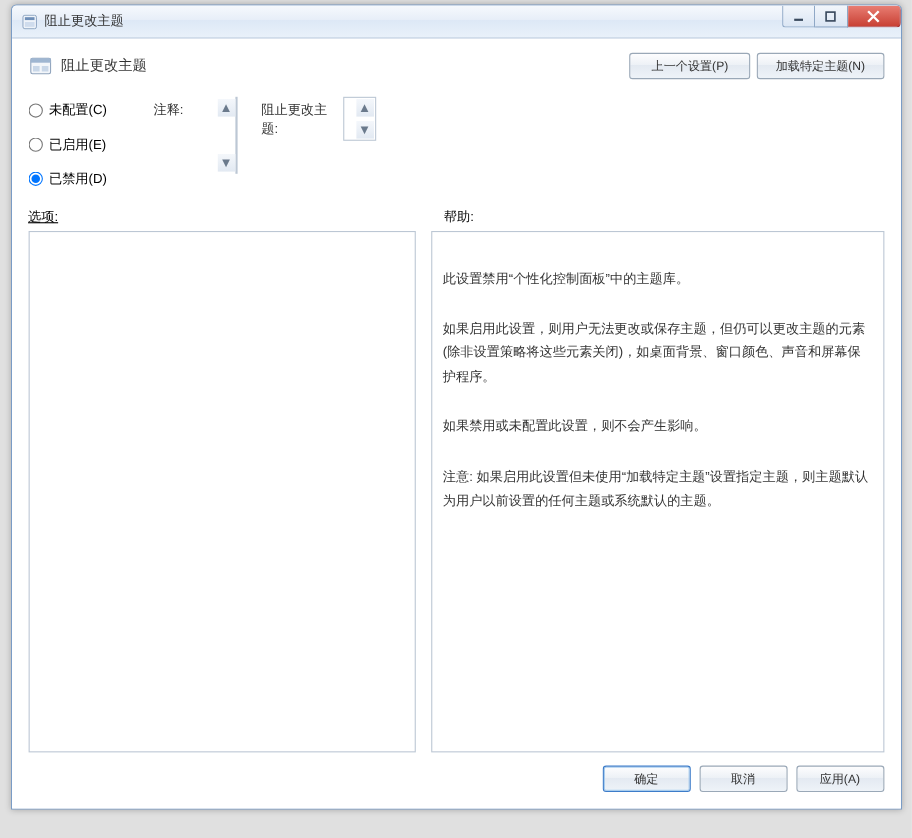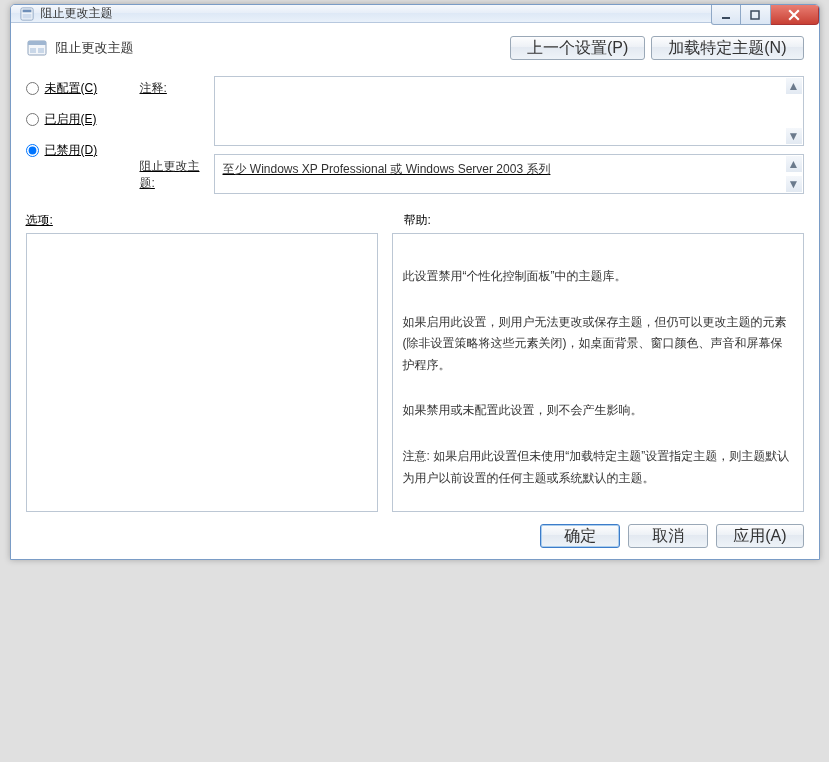--- a/index.html
+++ b/index.html
@@ -9,21 +9,21 @@
       background: #e0e0e0;
       display: flex;
       justify-content: center;
       align-items: flex-start;
       padding: 4px;
       width: 829px;
       height: 762px;
     }
     .window {
       width: 810px;
-      height: 556px;
+      height: 732px;
       background: #fff;
       border: 1px solid #7a9cc6;
       border-radius: 5px 5px 0 0;
       display: flex;
       flex-direction: column;
       box-shadow: 0 0 6px rgba(0,0,0,.25);
       overflow: hidden;
     }
     
     .titlebar {
@@ -77,41 +77,40 @@
       display:flex; align-items:center; justify-content:center;
     }
     .policy-title { font-size: 13px; color:#333; }
     .nav-buttons { display:flex; gap:6px; }
     .std-button {
       height: 24px;
       padding: 0 16px;
       border: 1px solid #9aa8b7;
       border-radius: 3px;
       background: linear-gradient(#fdfdfe,#edf1f6 45%,#e3e9f1 46%,#eef3f8);
-      font-size: 16px;
+      font-size: 11px;
       color:#333;
       cursor:pointer;
       min-width: 110px;
     }
 
     .config-row {
       display:flex;
       padding: 6px 14px 0 14px;
       gap: 14px;
-      text-decoration: underline;
     }
     .radio-col {
       width: 100px;
       display:flex; flex-direction:column; gap:14px;
       padding-top: 4px;
     }
     .radio-item { display:flex; align-items:center; gap:6px; cursor:pointer; }
     .radio-item input { margin:0; }
 
-    .right-col { flex:1; display:flex; flex-direction:column; gap:8px; }
+    .right-col { flex:1; display:flex; gap:22px; }
     .field-row { display:flex; align-items:flex-start; gap:10px; }
     .field-label { width: 64px; padding-top:4px; color:#333; }
     .comment-box {
       flex:1;
       height: 70px;
       border: 1px solid #bcc7d4;
       background:#fff;
       position: relative;
     }
     .support-box {
@@ -248,21 +247,20 @@
             <span></span>
             <div class="scroll-updown">
               <span class="scroll-arrow">▲</span>
               <span class="scroll-arrow">▼</span>
             </div>
           </div>
         </div>
         <div class="field-row">
           <div class="field-label">阻止更改主题:</div>
           <div class="support-box">
-            <span>至少 Windows XP Professional 或 Windows Server 2003 系列</span>
             <div class="scroll-updown">
               <span class="scroll-arrow">▲</span>
               <span class="scroll-arrow">▼</span>
             </div>
           </div>
         </div>
       </div>
     </div>
 
     <div class="opts-help-labels">

